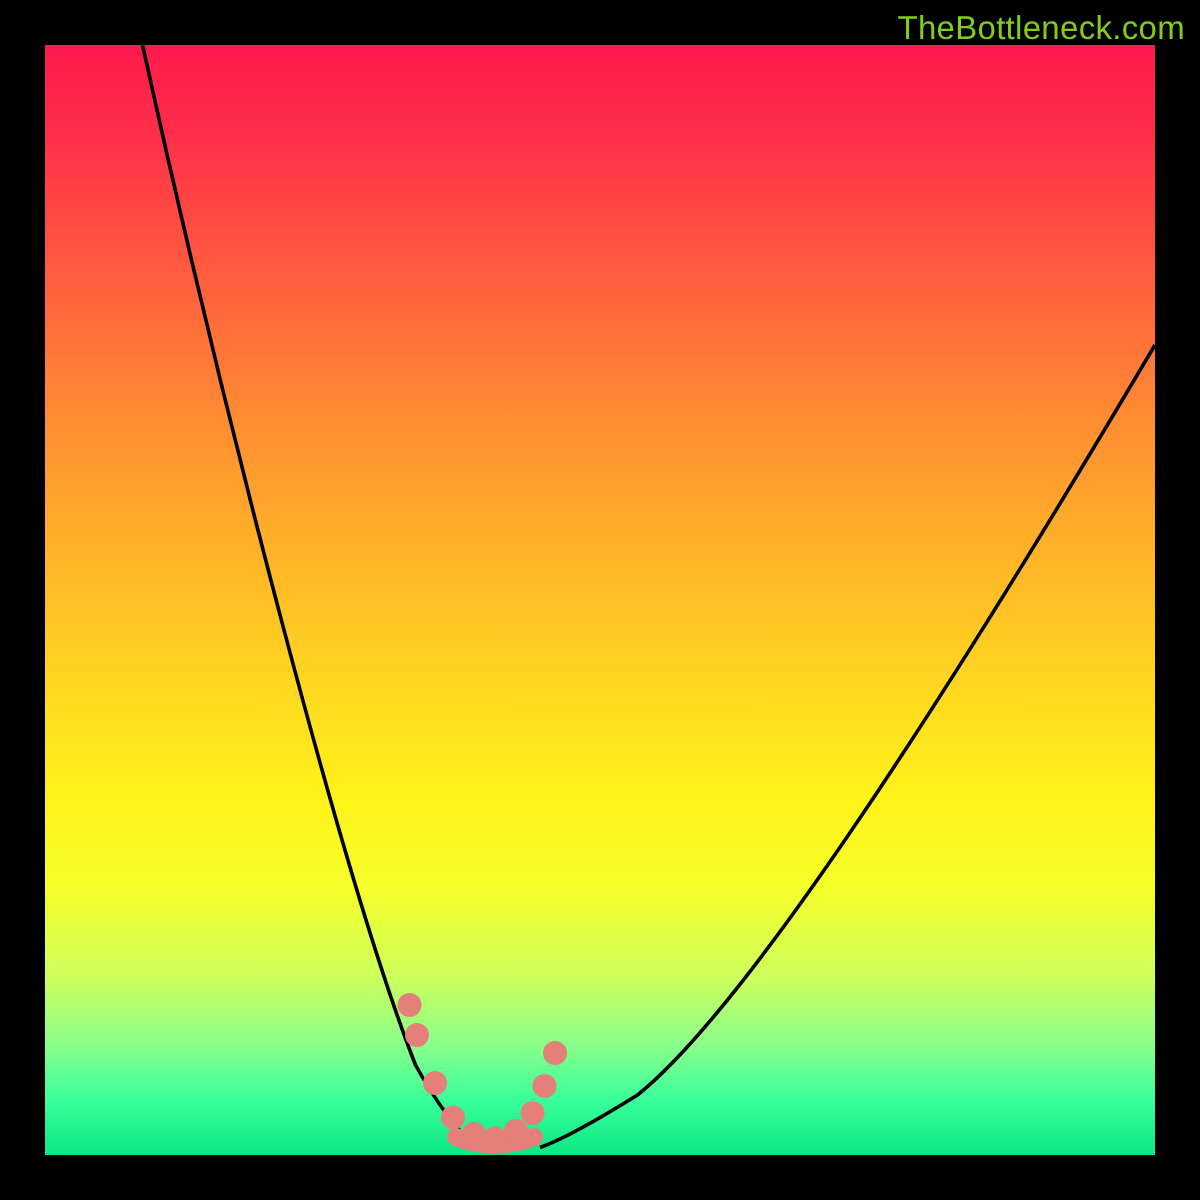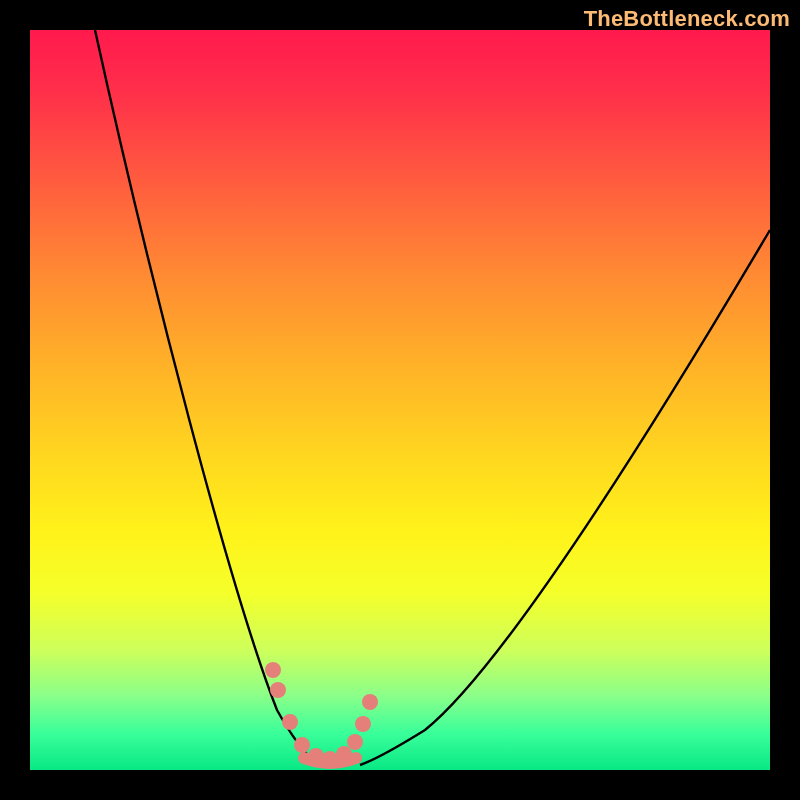--- a/index.html
+++ b/index.html
@@ -40,23 +40,23 @@
       #ccff5c 84%,
       #8aff8a 90%,
       #3aff9a 95%,
       #08e884 100%
     );
   }
   .watermark {
     position: absolute;
     top: 6px;
     right: 10px;
-    color: #fdba74;
+    color: #84cc16;
     font-size: 22px;
-    font-weight: 700;
+    font-weight: 400;
     letter-spacing: 0.2px;
     user-select: none;
   }
   svg.curve {
     position: absolute;
     left: 0; top: 0;
   }
 </style>
 </head>
 <body>

